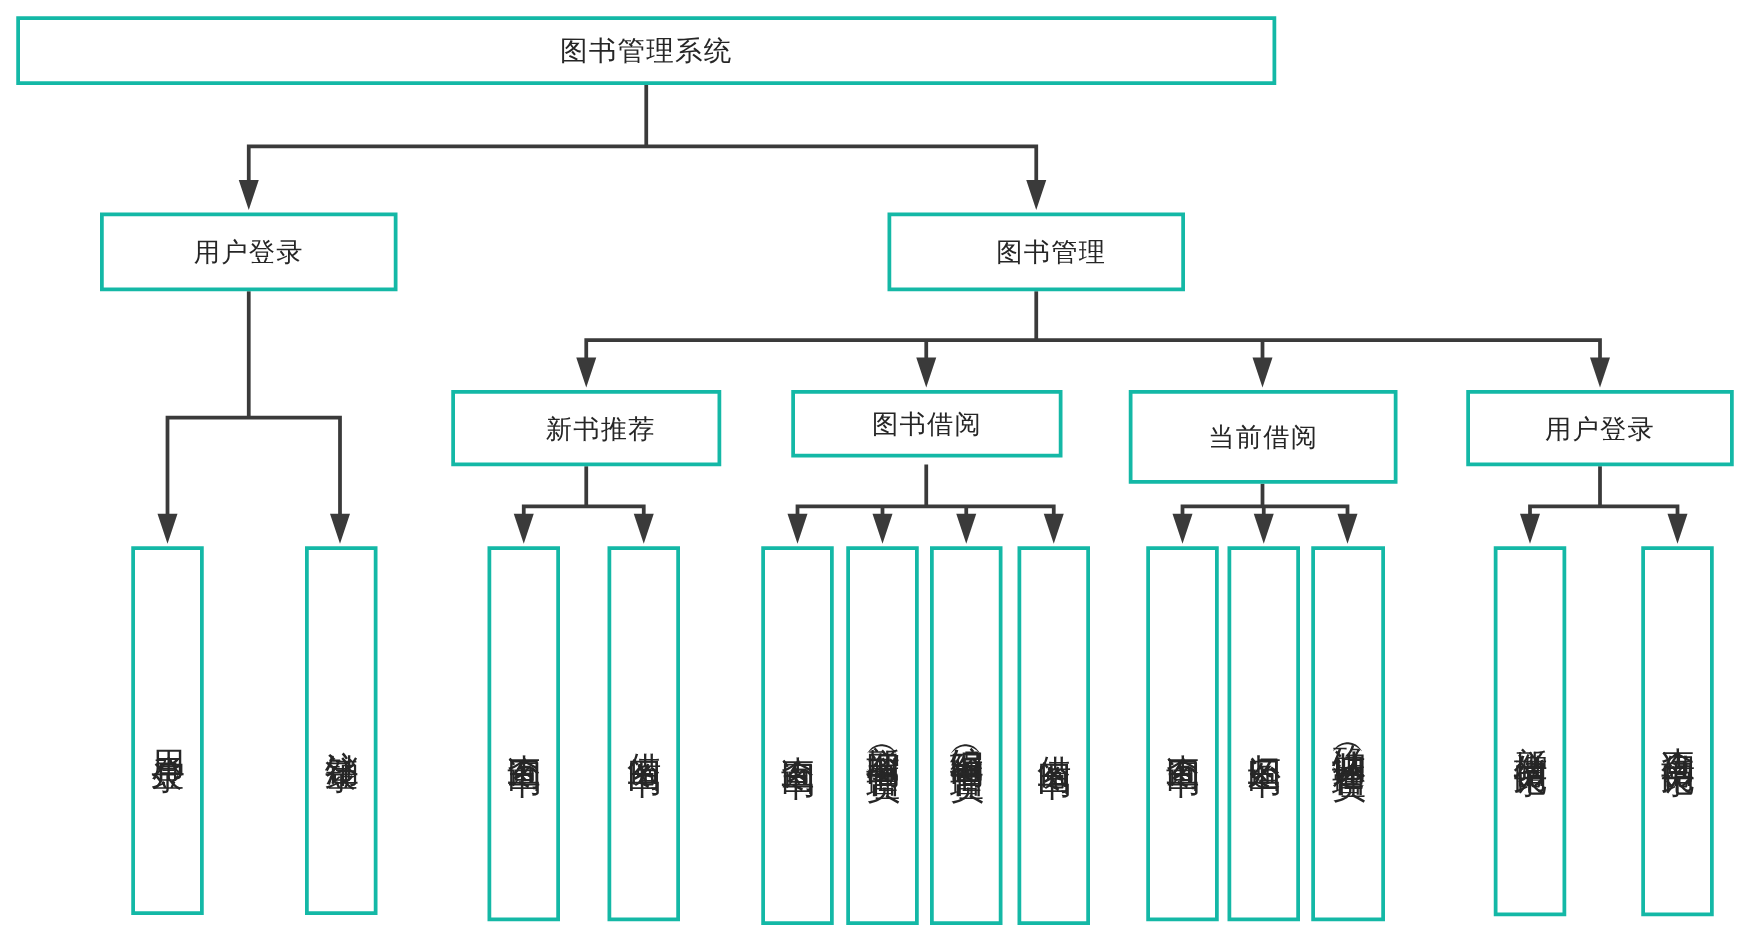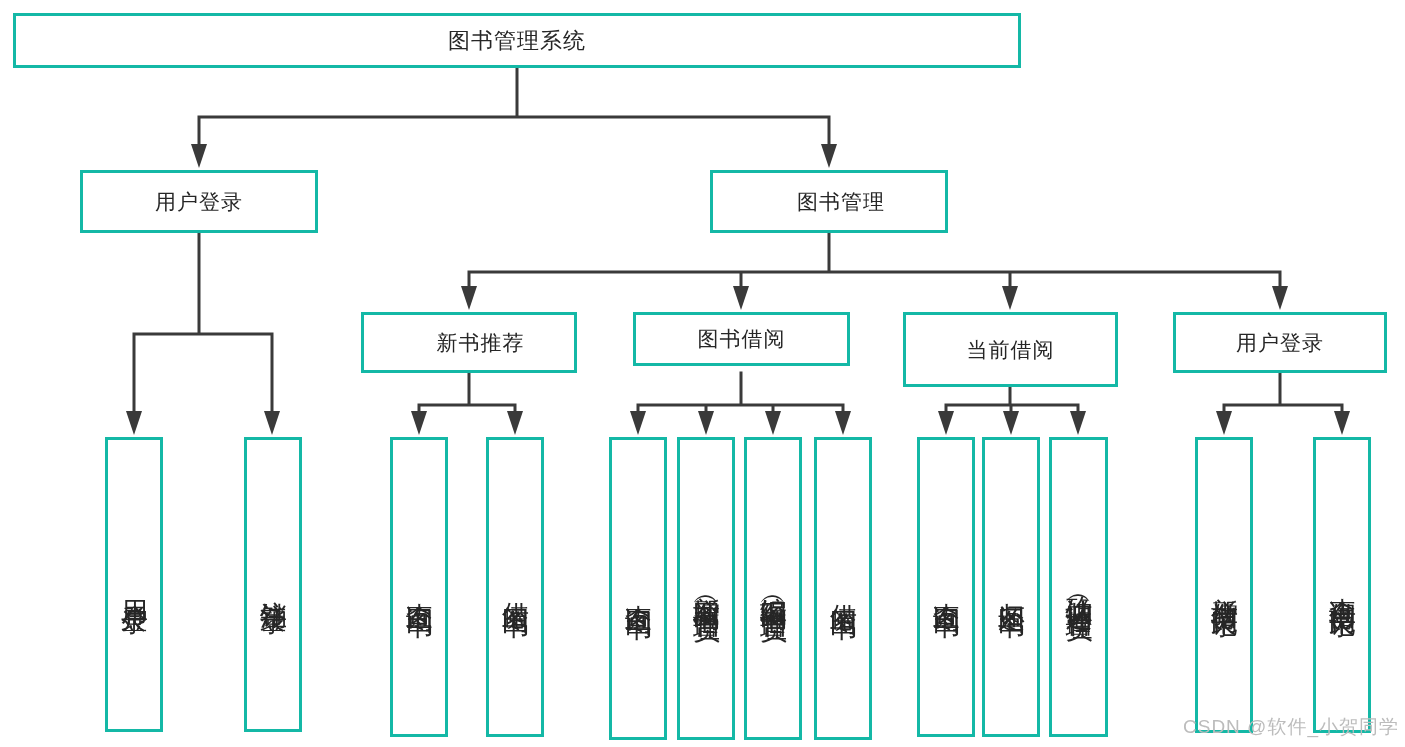--- a/index.html
+++ b/index.html
@@ -123,15 +123,14 @@
   <div class="box v" style="left:744px; top:437px; width:58px; height:303px;">编辑图书（管理员）</div>
   <div class="box v" style="left:814px; top:437px; width:58px; height:303px;">借阅图书</div>
 
   <div class="box v" style="left:917px; top:437px; width:58px; height:300px;">查询图书</div>
   <div class="box v" style="left:982px; top:437px; width:58px; height:300px;">归还图书</div>
   <div class="box v" style="left:1049px; top:437px; width:59px; height:300px;">确认归还（管理员）</div>
 
   <div class="box v" style="left:1195px; top:437px; width:58px; height:296px;">新增借阅记录</div>
   <div class="box v" style="left:1313px; top:437px; width:58px; height:296px;">查询借阅记录</div>
 
-  <div class="watermark">CSDN @软件_小贺同学</div>
 
 </div>
 
 </body></html>

